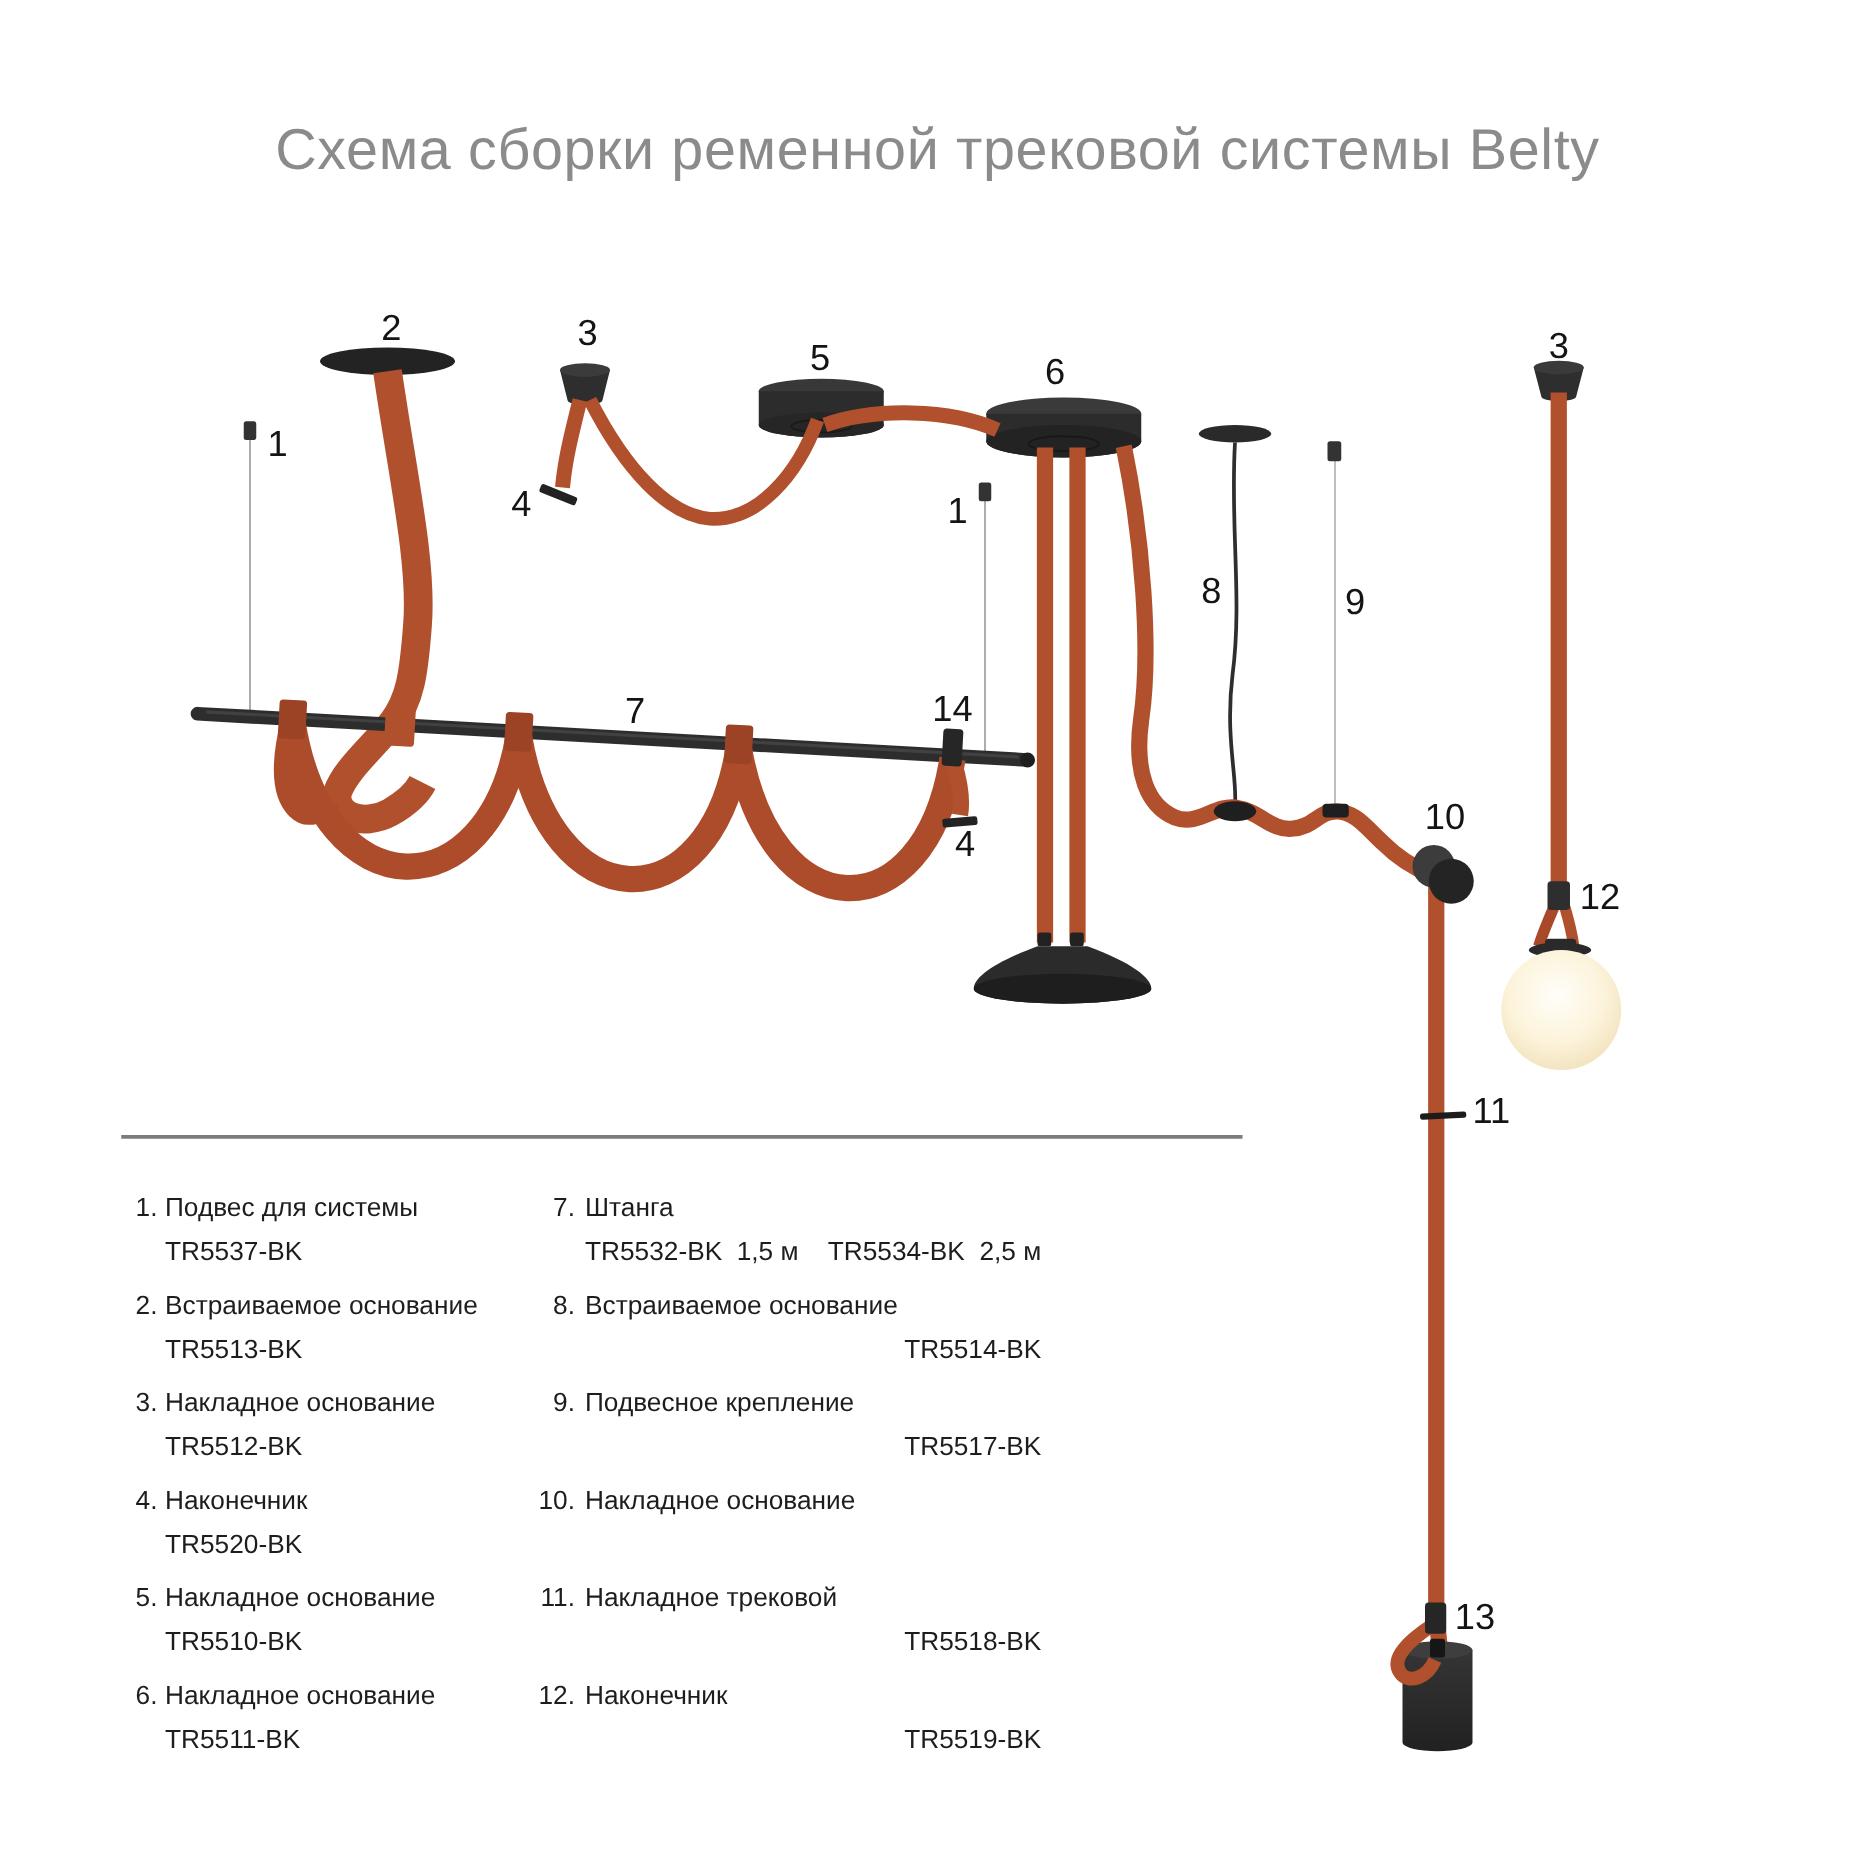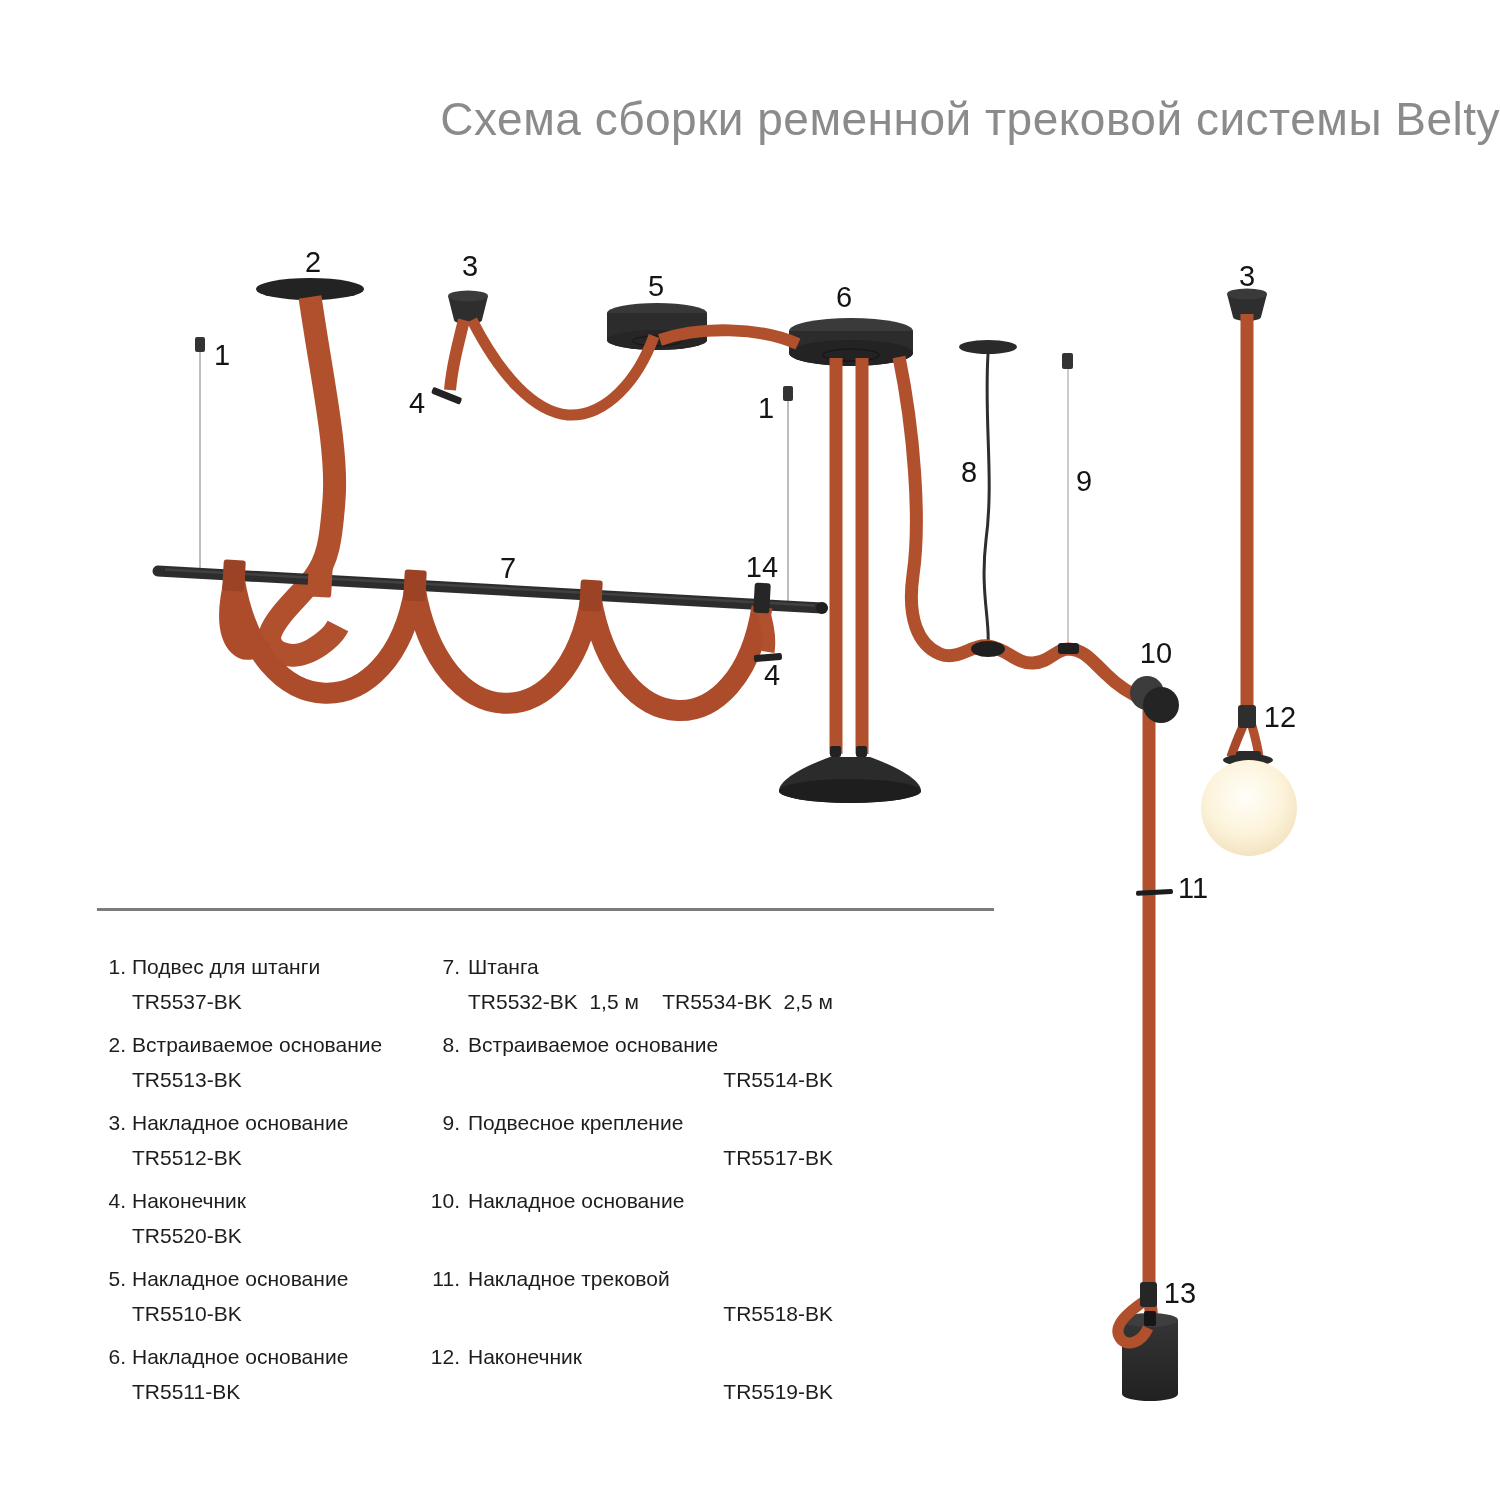--- a/index.html
+++ b/index.html
@@ -1,18 +1,18 @@
 <!DOCTYPE html>
 <html><head>
 <meta charset="utf-8">
 <style>
   html,body{margin:0;padding:0;background:#ffffff;}
   .page{position:relative;width:1500px;height:1500px;background:#ffffff;overflow:hidden;
         font-family:"Liberation Sans",sans-serif;}
-  .title{position:absolute;top:92px;left:0;width:1500px;text-align:right;
+  .title{position:absolute;top:92px;left:0;width:1500px;text-align:center;
          font-size:46px;font-weight:400;color:#8b8b8b;letter-spacing:.5px;}
   .diagram-svg{position:absolute;left:0;top:0;width:1500px;height:1500px;}
   .divider{position:absolute;left:97px;top:908px;width:897px;height:3px;background:#7c7c7c;}
   .legend-col{position:absolute;color:#1d1d1d;font-size:21px;}
   .col1{left:100px;top:954px;}
   .col2{left:424px;top:954px;}
   .col3{left:756px;top:1266px;}
   .li{height:55px;margin-bottom:23px;}
   .ln{display:flex;line-height:26px;}
   .num{text-align:right;flex:none;}
@@ -188,21 +188,21 @@
       <text class="dlabel" x="1180" y="1303">13</text>
     </g>
   </svg>
 
   <div class="divider"></div>
 
   <div class="legend-col col1">
     <div class="li">
       <div class="ln">
           <span class="num">1.</span>
-          <span class="nm">Подвес для штанги</span>
+          <span class="nm">Подвес для системы</span>
         </div>
       <div class="code">TR5537-BK</div>
     </div>
     <div class="li">
       <div class="ln">
           <span class="num">2.</span>
           <span class="nm">Встраиваемое основание</span>
         </div>
       <div class="code">TR5513-BK</div>
     </div>

